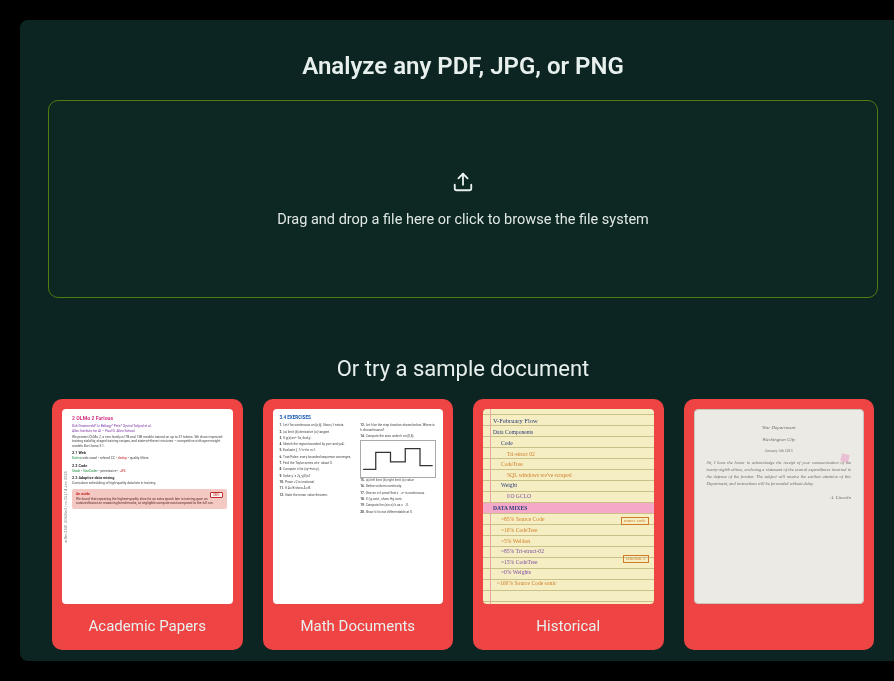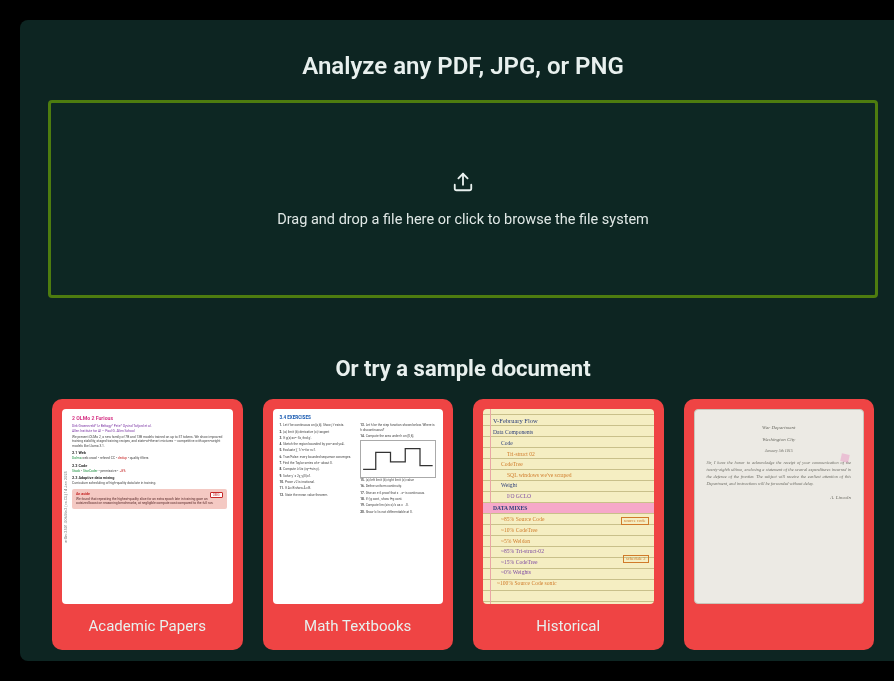--- a/index.html
+++ b/index.html
@@ -19,37 +19,37 @@
     padding: 32px 28px 20px 28px;
     color: #e8f0ee;
   }
   .title {
     text-align: center;
     font-size: 24px;
     font-weight: 600;
     margin-bottom: 20px;
   }
   .dropzone {
-    border: 3px solid #4d7c0f;
-    border-radius: 4px;
+    border: 1px solid #4d7c0f;
+    border-radius: 10px;
     height: 198px;
     display: flex;
     flex-direction: column;
     align-items: center;
     justify-content: center;
     gap: 14px;
     cursor: pointer;
     background: rgba(20,60,50,0.08);
   }
   .dropzone svg { width: 22px; height: 22px; stroke: #e8f0ee; }
   .dropzone-text { font-size: 14.5px; color: #e0e8e6; }
   .subtitle {
     text-align: center;
     font-size: 22px;
-    font-weight: 700;
+    font-weight: 400;
     margin-top: 58px;
     margin-bottom: 18px;
   }
   .samples {
     display: grid;
     grid-template-columns: repeat(4, 1fr);
     gap: 20px;
     padding: 0 4px;
   }
   .sample {
@@ -269,21 +269,21 @@
             </div>
             <div class="p"><span class="num">15.</span> (a) left limit (b) right limit (c) value</div>
             <div class="p"><span class="num">16.</span> Define uniform continuity.</div>
             <div class="p"><span class="num">17.</span> Give an ε-δ proof that x→x² is continuous.</div>
             <div class="p"><span class="num">18.</span> If f,g cont., show f+g cont.</div>
             <div class="p"><span class="num">19.</span> Compute lim (sin x)/x as x→0.</div>
             <div class="p"><span class="num">20.</span> Show |x| is not differentiable at 0.</div>
           </div>
         </div>
       </div>
-      <div class="sample-label">Math Textbooks</div>
+      <div class="sample-label">Math Documents</div>
     </div>
 
     <div class="sample">
       <div class="thumb thumb-hand">
         <div class="t">V-February Flow</div>
         <div>Data Components</div>
         <div style="text-indent:8px">Code</div>
         <div class="orange" style="text-indent:14px">Tri-struct 02</div>
         <div class="orange" style="text-indent:8px">CodeTree</div>
         <div class="orange" style="text-indent:14px">SQL windows we've scraped</div>

